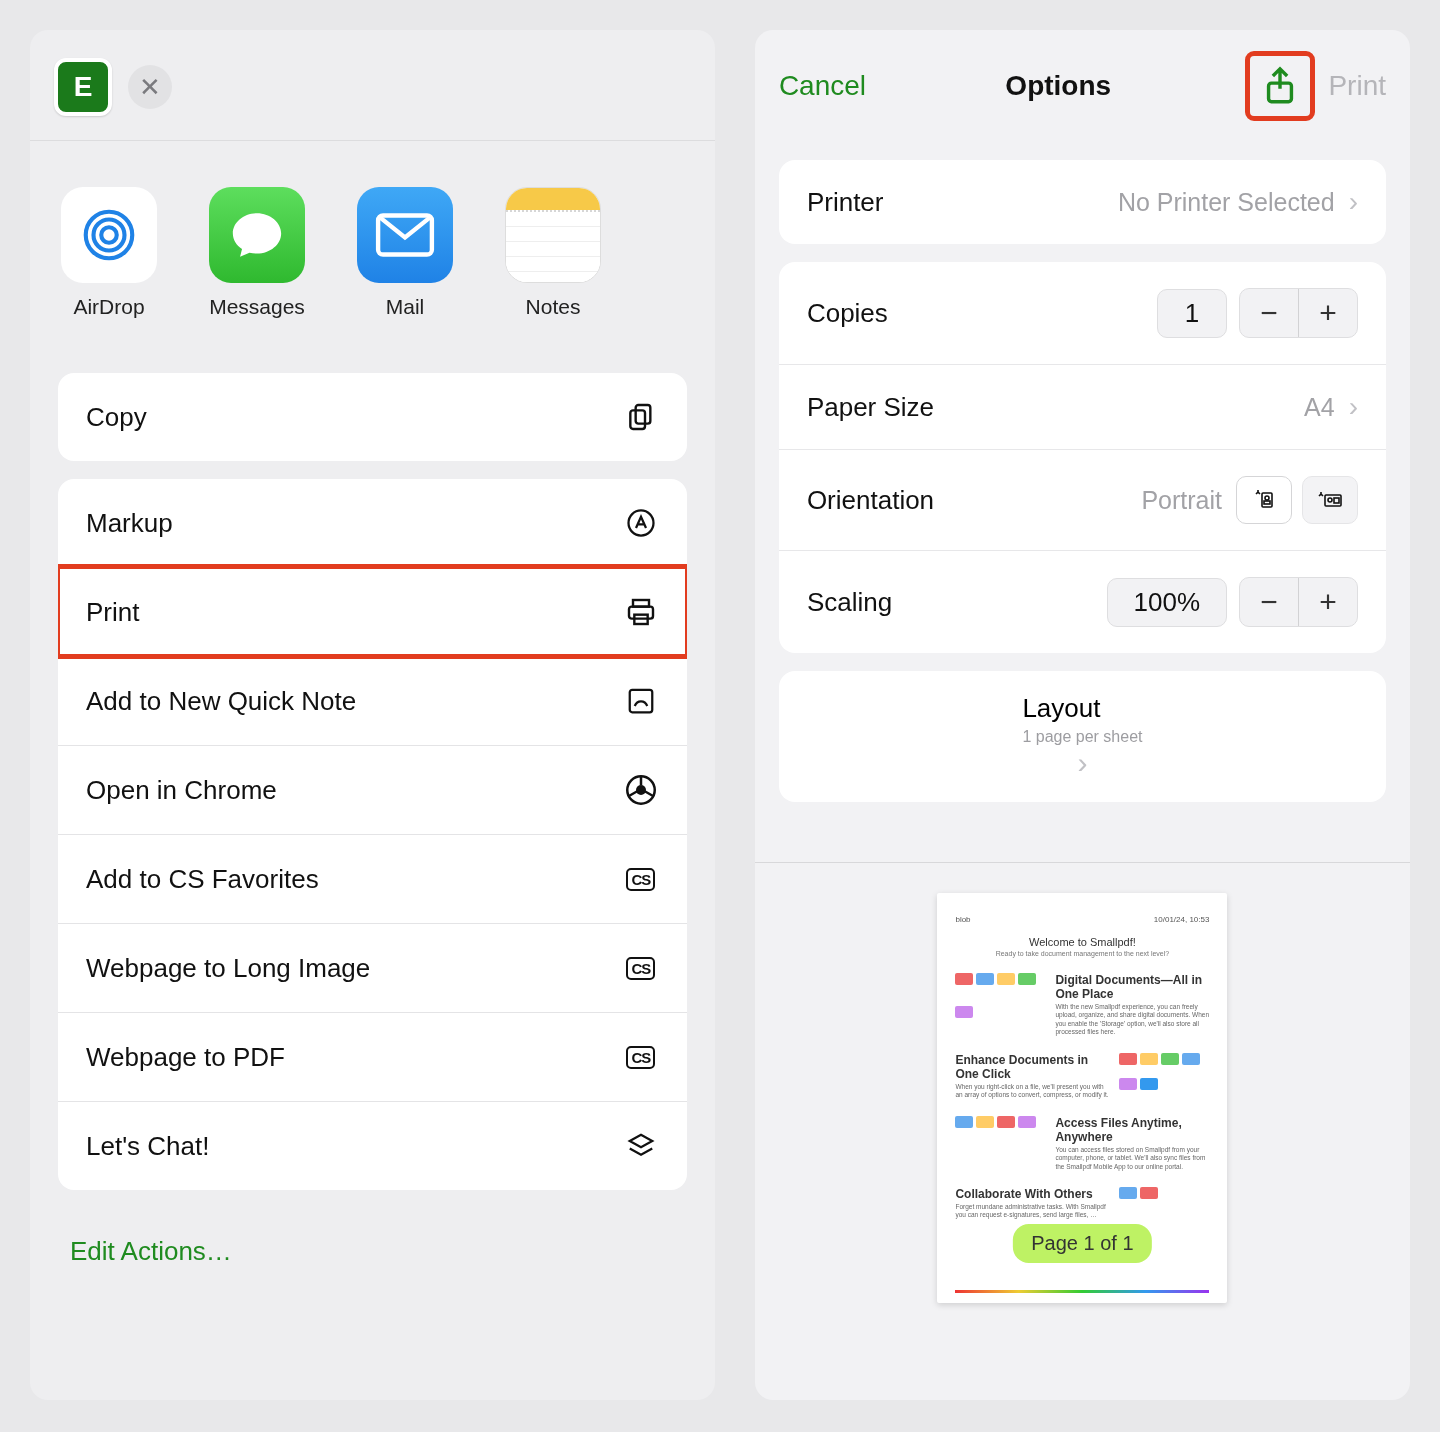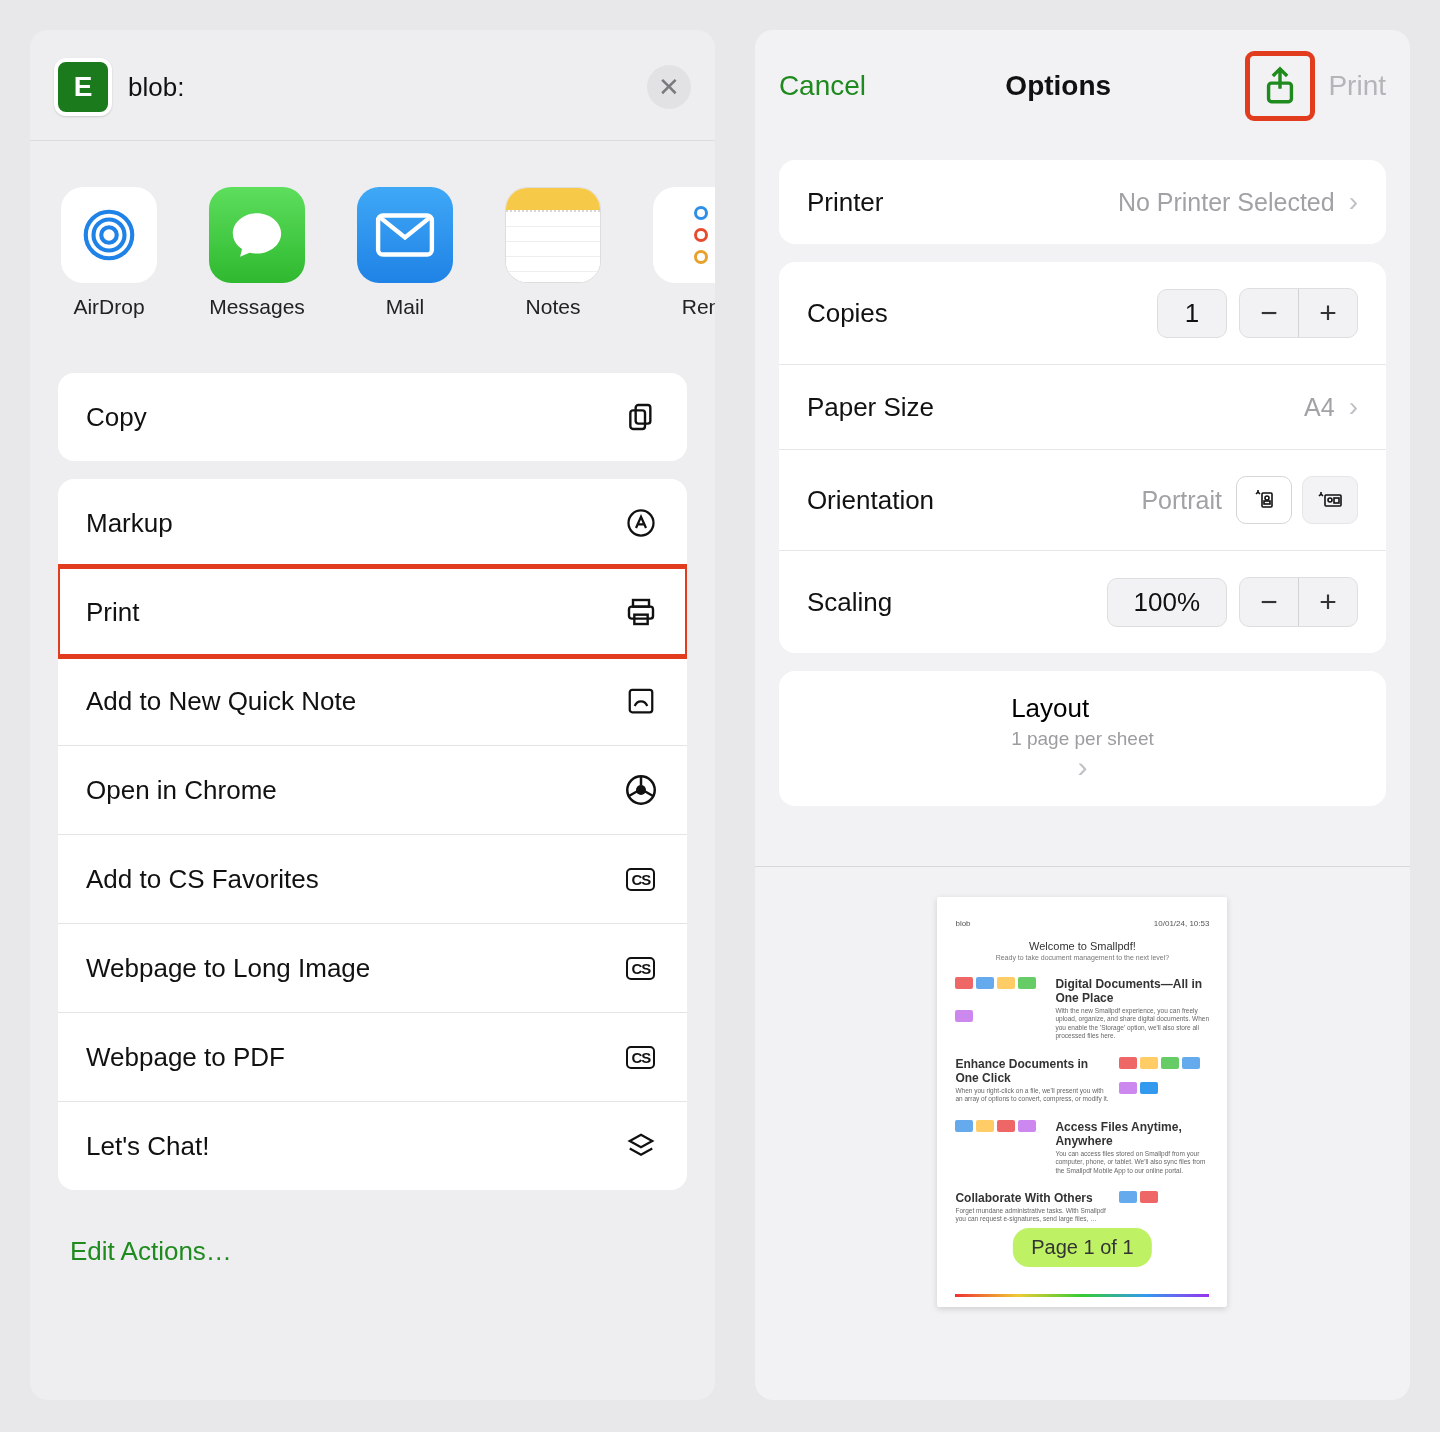--- a/index.html
+++ b/index.html
@@ -117,21 +117,21 @@
   }
   .stepper .divider { width: 1px; background: #d2d2d4; }
   .orient-toggles { display: flex; gap: 10px; align-items: center; }
   .orient-toggle {
     width: 56px; height: 48px; border: 1px solid #d5d5d7; border-radius: 10px;
     display: flex; align-items: center; justify-content: center; background: #fff;
     font-size: 20px;
   }
   .orient-toggle.inactive { background: #f3f3f5; border-color: #e5e5e7; }
 
-  .layout-group .sub { font-size: 19px; color: #9d9da1; margin-top: 4px; }
+  .layout-group .sub { font-size: 16px; color: #9d9da1; margin-top: 4px; }
   .layout-row { display: flex; align-items: center; justify-content: space-between; padding: 22px 28px; flex-direction: column; }
   .layout-row .chev { color: #c1c1c5; font-size: 30px; }
 
   .preview-zone {
     border-top: 1px solid #d8d8da; margin-top: 60px; padding-top: 30px;
     display: flex; justify-content: center;
   }
   .page-preview {
     width: 290px; height: 410px; background: #fff; border-radius: 2px;
     box-shadow: 0 2px 6px rgba(0,0,0,.15);
@@ -160,21 +160,20 @@
 </head>
 <body>
 
 <div class="panel-left">
 
   <div class="share-header">
     <div class="app-icon">
       <span>E</span>
       <svg width="0" height="0"></svg>
     </div>
-    <div class="share-url">blob:</div>
     <button class="close-btn">
       <span>✕</span>
     </button>
   </div>
 
   <div class="share-targets">
     <div class="share-target">
       <div class="tile airdrop">
         <svg width="62" height="62" viewBox="0 0 24 24" fill="none" stroke="#1f82e6" stroke-width="1.6">
           <circle cx="12" cy="12" r="3"></circle>
@@ -200,28 +199,20 @@
         </svg>
       </div>
       <div class="lbl">Mail</div>
     </div>
     <div class="share-target">
       <div class="tile notes" style="flex-direction:column;overflow:hidden">
         <div style="height:22px;width:100%;background:#f7c948"></div>
         <div style="flex:1;width:100%;background:#fff;border-top:2px dotted #d6d6d6;background-image:repeating-linear-gradient(#fff,#fff 14px,#eee 14px,#eee 15px)"></div>
       </div>
       <div class="lbl">Notes</div>
-    </div>
-    <div class="share-target">
-      <div class="tile rem" style="flex-direction:column;gap:8px">
-        <span style="width:14px;height:14px;border:3px solid #2d8fe6;border-radius:50%"></span>
-        <span style="width:14px;height:14px;border:3px solid #e64b2d;border-radius:50%"></span>
-        <span style="width:14px;height:14px;border:3px solid #e6a22d;border-radius:50%"></span>
-      </div>
-      <div class="lbl">Ren</div>
     </div>
   </div>
 
   <div class="action-group">
     <div class="action-row">
       <span>Copy</span>
       <span class="icon">
         <svg width="32" height="32" viewBox="0 0 24 24" fill="none" stroke="#111" stroke-width="1.8">
             <rect x="8" y="3" width="11" height="14" rx="2"></rect>
             <rect x="4" y="7" width="11" height="14" rx="2"></rect>

